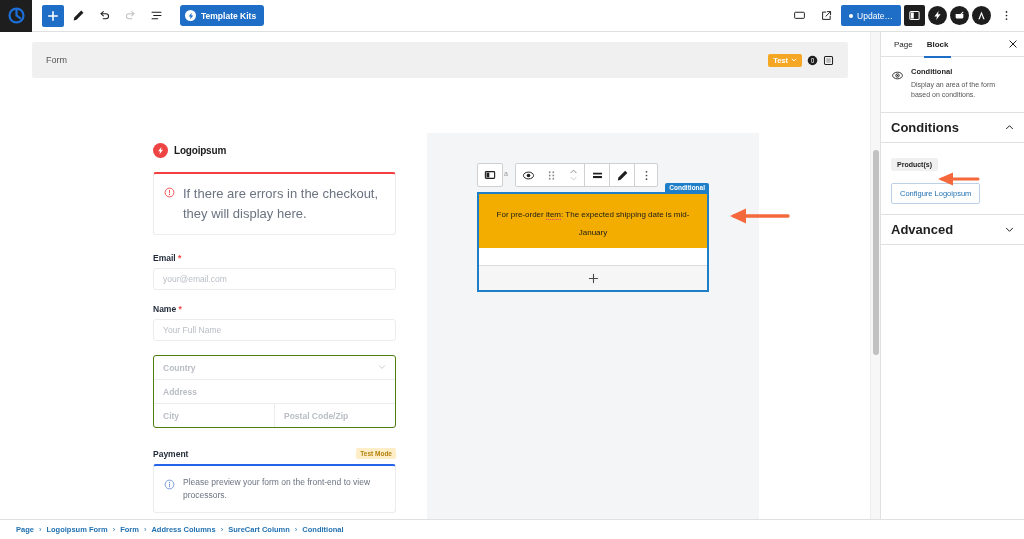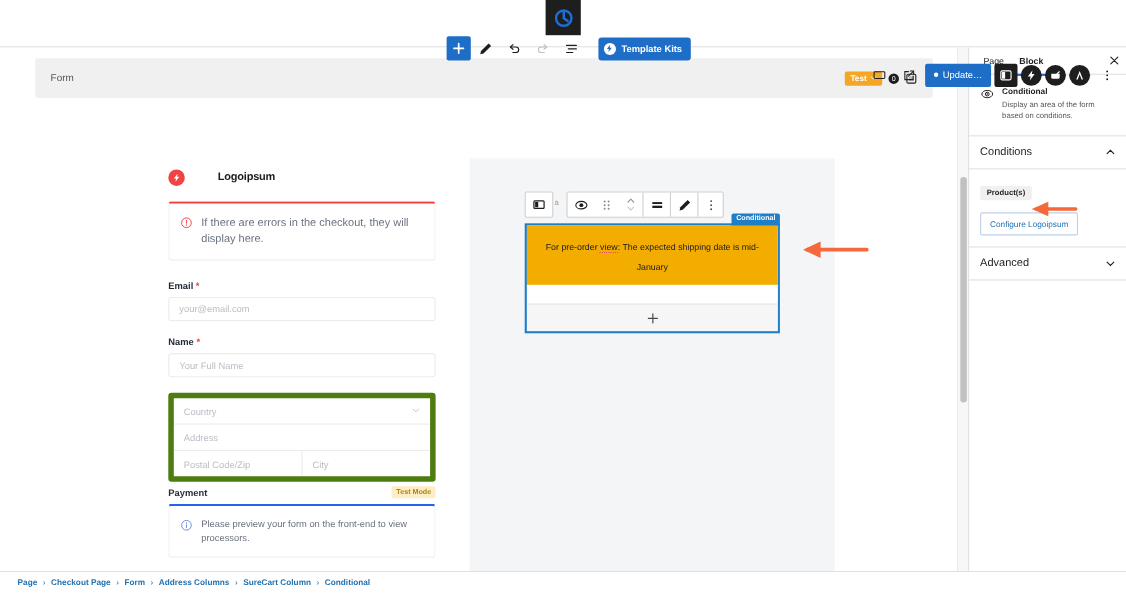--- a/index.html
+++ b/index.html
@@ -5,23 +5,23 @@
   * { box-sizing: border-box; margin: 0; padding: 0; }
   html, body {
     width: 1024px; height: 539px;
     font-family: "Liberation Sans", sans-serif;
     background: #fff; overflow: hidden;
   }
   .app { position: relative; width: 1024px; height: 539px; display: flex; flex-direction: column; }
 
   
   .topbar {
-    height: 43px; min-height: 32px; background: #fff;
+    height: 32px; min-height: 32px; background: #fff;
     border-bottom: 1px solid #e0e0e0;
-    display: flex; align-items: center; position: relative; z-index: 40; flex-direction: column;
+    display: flex; align-items: center; position: relative; z-index: 40;
   }
   .wp-logo {
     width: 32px; height: 32px; background: #1e1e1e;
     display: flex; align-items: center; justify-content: center; flex: 0 0 32px;
   }
   .tb-left { display: flex; align-items: center; gap: 2px; padding-left: 10px; }
   .tb-right { display: flex; align-items: center; gap: 3px; margin-left: auto; padding-right: 6px; }
   .ibtn {
     width: 24px; height: 24px; border-radius: 2px;
     display: flex; align-items: center; justify-content: center;
@@ -75,36 +75,36 @@
 
   .canvas-inner { position: relative; height: 460px; }
 
   
   .checkout-col { position: absolute; left: 153px; top: 65px; width: 243px; }
   .brand { display: flex; align-items: center; gap: 6px; margin-bottom: 14px; }
   .brand-mark {
     width: 15px; height: 15px; border-radius: 50%; background: #ef4444;
     display: flex; align-items: center; justify-content: center; flex: 0 0 15px;
   }
-  .brand-name { font-size: 10px; font-weight: bold; color: #1b1b1b; letter-spacing: -.2px; margin-left: 24px; }
+  .brand-name { font-size: 10px; font-weight: bold; color: #1b1b1b; letter-spacing: -.2px; }
 
   .alert-box {
     border: 1px solid #ececec; border-top: 2px solid #f43f3f; border-radius: 3px;
     background: #fff; padding: 10px 10px 11px 10px; display: flex; gap: 8px; margin-bottom: 18px;
   }
-  .alert-box .txt { font-size: 10px; color: #6b7280; line-height: 1.5; }
+  .alert-box .txt { font-size: 13px; color: #6b7280; line-height: 1.5; }
 
   .field-label { font-size: 8.5px; font-weight: bold; color: #1f2937; margin-bottom: 5px; }
   .field-label .req { color: #f43f3f; font-weight: bold; }
   .input {
     height: 22px; border: 1px solid #ececec; border-radius: 3px; background: #fff;
     display: flex; align-items: center; padding: 0 9px;
     font-size: 8.5px; color: #b9bdc4; margin-bottom: 14px;
   }
-  .addr-group { border: 5px solid #4d7c0f; border-radius: 3px; overflow: hidden; margin-bottom: 4px; }
+  .addr-group { border: 1px solid #4d7c0f; border-radius: 3px; overflow: hidden; margin-bottom: 20px; font-weight: bold; }
   .addr-group .row { display: flex; border-bottom: 1px solid #ececec; }
   .addr-group .row:last-child { border-bottom: none; }
   .addr-cell {
     flex: 1; height: 23px; display: flex; align-items: center; padding: 0 9px;
     font-size: 8.5px; color: #b9bdc4;
   }
   .addr-cell + .addr-cell { border-left: 1px solid #ececec; }
 
   .pay-head { display: flex; align-items: center; margin-bottom: 5px; }
   .pay-head .lbl { font-size: 8.5px; font-weight: bold; color: #1f2937; }
@@ -190,21 +190,21 @@
   .sb-close { margin-left: auto; cursor: pointer; color: #1e1e1e; display: flex; }
 
   .sb-desc { padding: 10px 10px 12px 10px; border-bottom: 1px solid #e0e0e0; display: flex; gap: 7px; }
   .sb-desc .title { font-size: 7.5px; font-weight: bold; color: #1e1e1e; margin-bottom: 4px; }
   .sb-desc .body { font-size: 7px; color: #555; line-height: 1.45; }
 
   .sb-section {
     height: 30px; display: flex; align-items: center; padding: 0 10px;
     border-bottom: 1px solid #e0e0e0; cursor: pointer;
   }
-  .sb-section .lbl { font-size: 10px; font-weight: normal; color: #1e1e1e; }
+  .sb-section .lbl { font-size: 13px; font-weight: bold; color: #1e1e1e; }
   .sb-section .chev { margin-left: auto; color: #1e1e1e; display: flex; }
 
   .sb-panel { padding: 10px; border-bottom: 1px solid #e0e0e0; position: relative; }
   .chip {
     display: inline-flex; align-items: center; background: #f0f0f0; border-radius: 2px;
     font-size: 7px; font-weight: bold; color: #1e1e1e; padding: 3px 6px; margin-bottom: 11px;
   }
   .cfg-btn {
     border: 1px solid #bcd0e8; border-radius: 2px; color: #2271b1;
     font-size: 7.5px; padding: 5px 8px; background: #fff; display: inline-block; cursor: pointer;
@@ -409,21 +409,21 @@
                         <circle cx="6" cy="11" r=".95" fill="#4a4a4a"></circle>
                       </svg>
                   </div>
                 </div>
               </div>
 
               <div class="cond-wrap">
                 <span class="cond-badge">Conditional</span>
                 <div class="cond-box">
                   <div class="cond-yellow">
-                    <span class="t"><span>For pre-order </span><span class="spell">view</span><span>: The expected shipping date is mid-January</span></span>
+                    <span class="t"><span>For pre-order </span><span class="spell">item</span><span>: The expected shipping date is mid-January</span></span>
                   </div>
                   <div class="cond-blank"></div>
                   <div class="cond-appender">
                     <svg width="11" height="11" viewBox="0 0 14 14">
                         <path d="M7 1.8v10.4M1.8 7h10.4" stroke="#4a4a4a" stroke-width="1.4" stroke-linecap="round"></path>
                       </svg>
                   </div>
                 </div>
               </div>
             </div>
@@ -471,24 +471,24 @@
                   </span>
                 </div>
               </div>
               <div class="row">
                 <div class="addr-cell">
                     <span>Address</span>
                   </div>
               </div>
               <div class="row">
                 <div class="addr-cell">
+                    <span>City</span>
+                  </div>
+                <div class="addr-cell">
                     <span>Postal Code/Zip</span>
-                  </div>
-                <div class="addr-cell">
-                    <span>City</span>
                   </div>
               </div>
             </div>
 
             <div class="pay-head">
               <span class="lbl">Payment</span>
               <span class="badge-test">Test Mode</span>
             </div>
             <div class="pay-box">
               <span>
@@ -567,21 +567,21 @@
 
     <svg class="arrow-svg" style="left:922px; top:137px; width:62px; height:20px;" viewBox="0 0 62 20">
       <path d="M56 10 H20" stroke="#f4683c" stroke-width="3" stroke-linecap="round"></path>
       <path d="M16 10 L31 3.5 L31 16.5 Z" fill="#f4683c"></path>
     </svg>
   </div>
 
   <div class="crumbbar">
     <span class="crumb">Page</span>
     <span class="crumb-sep">›</span>
-    <span class="crumb">Checkout Page</span>
+    <span class="crumb">Logoipsum Form</span>
     <span class="crumb-sep">›</span>
     <span class="crumb">Form</span>
     <span class="crumb-sep">›</span>
     <span class="crumb">Address Columns</span>
     <span class="crumb-sep">›</span>
     <span class="crumb">SureCart Column</span>
     <span class="crumb-sep">›</span>
     <span class="crumb">Conditional</span>
   </div>
 </div>

